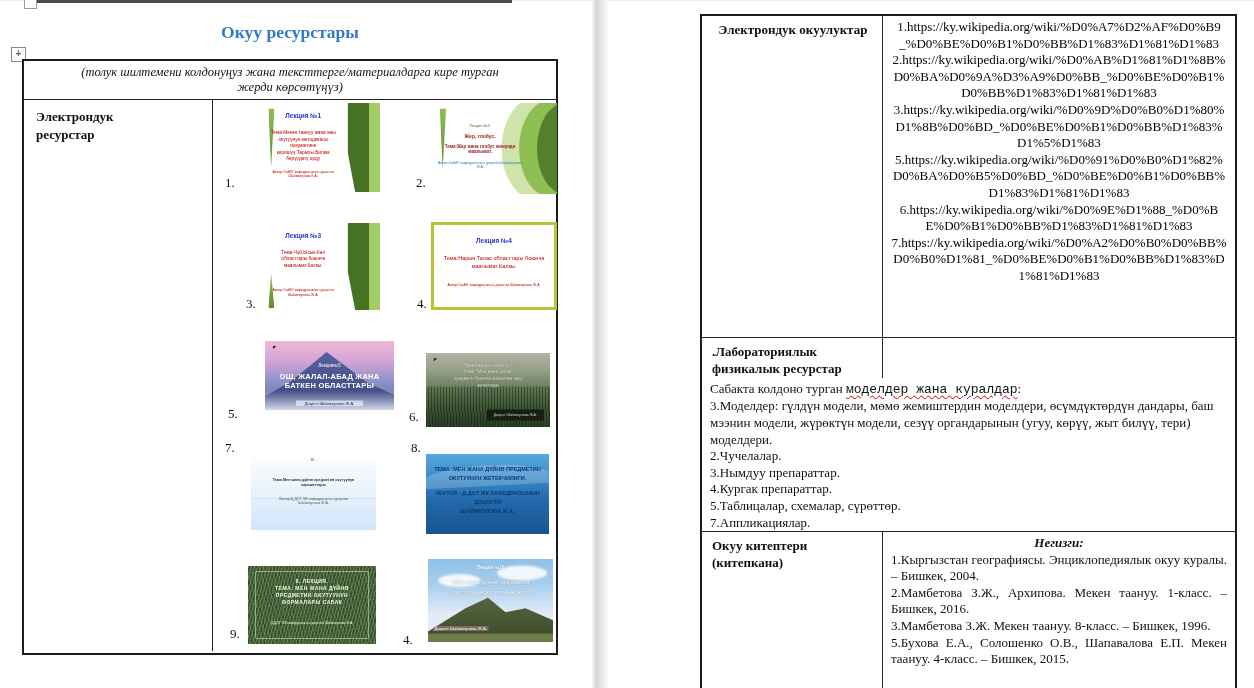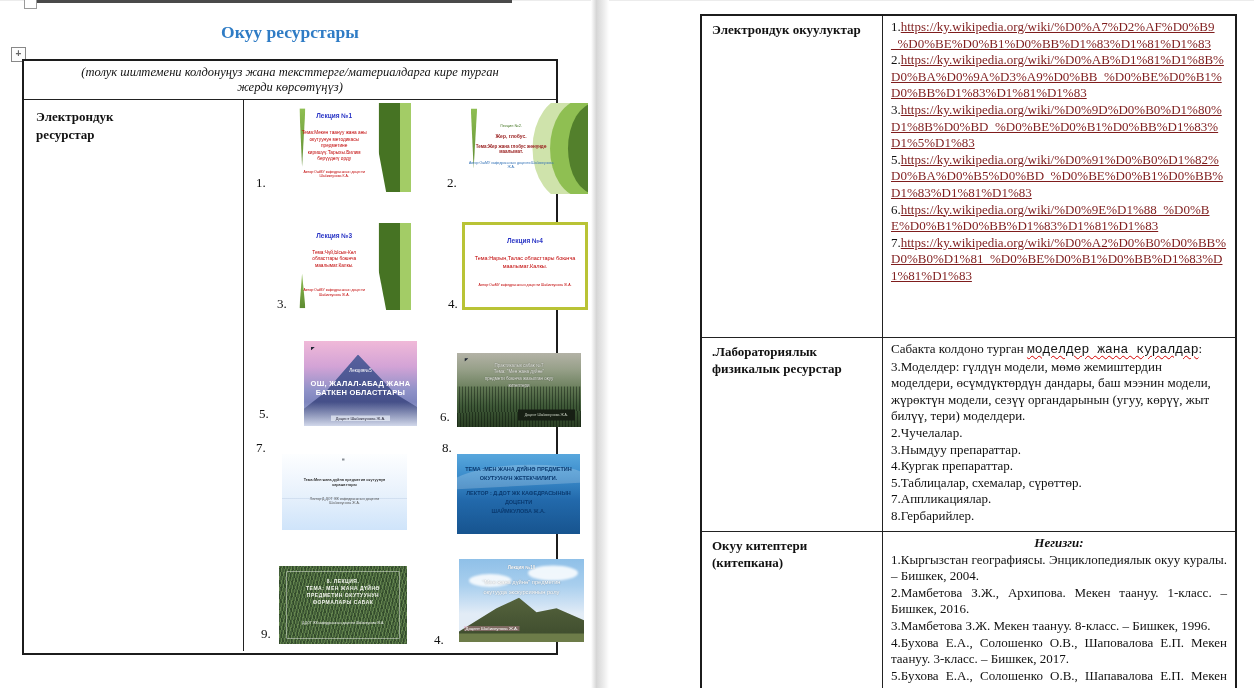--- a/index.html
+++ b/index.html
@@ -17,33 +17,33 @@
     background:linear-gradient(90deg,#ffffff 0%,#d6d6d6 30%,#e9e9e9 65%,#ffffff 100%);}
 
   
   .lp-title{left:22px;top:22px;width:536px;text-align:center;font-size:17.5px;font-weight:bold;color:#2f7cc5;}
   .move-handle{left:11px;top:47px;width:13px;height:13px;border:1px solid #888;background:#fdfdfd;
     font:bold 10px/11px "Liberation Sans",sans-serif;color:#666;text-align:center;cursor:move;}
   .ltable{left:22px;top:59px;width:536px;height:596px;border:2px solid #1c1c1c;background:#fff;box-sizing:border-box;}
   .lhead{height:39px;border-bottom:1.5px solid #222;box-sizing:border-box;
     font-style:italic;text-align:center;font-size:12.5px;line-height:15px;padding:4px 40px 0 40px;}
   .lbody{display:flex;height:551px;}
-  .lcell-label{width:220px;border-right:1.5px solid #222;box-sizing:border-box;padding:8px 12px;}
+  .lcell-label{width:189px;border-right:1.5px solid #222;box-sizing:border-box;padding:8px 12px;}
   .lcell-label .lbl{font-weight:bold;font-size:13px;line-height:1.35;max-width:120px;}
   .lcell-slides{flex:1;position:relative;}
 
   .slide{position:absolute;background:#fff;overflow:hidden;font-family:"Liberation Sans",sans-serif;}
   .fit{position:absolute;left:0;top:0;width:200%;height:200%;transform:scale(.5);transform-origin:0 0;}
   .slide-num{position:absolute;font:13px "Liberation Serif",serif;color:#111;}
 
   .s1{left:47px;top:3px;width:120px;height:89px;}
   .s2{left:218px;top:3px;width:126px;height:91px;}
   .s3{left:47px;top:123px;width:120px;height:87px;}
   .s4{left:218px;top:122px;width:126px;height:88px;box-sizing:border-box;border:3px solid #b9c335;}
-  .s5{left:60px;top:241px;width:113px;height:85px;}
+  .s5{left:52px;top:241px;width:113px;height:69px;padding-left:16px;}
   .s6{left:213px;top:253px;width:124px;height:74px;}
   .s7{left:38px;top:354px;width:125px;height:76px;}
   .s8{left:213px;top:354px;width:123px;height:80px;}
   .s9{left:35px;top:466px;width:128px;height:78px;}
   .s10{left:215px;top:459px;width:125px;height:83px;}
   .n1{left:12px;top:75px;}  .n2{left:203px;top:75px;}
   .n3{left:33px;top:196px;} .n4{left:204px;top:196px;}
   .n5{left:15px;top:306px;} .n6{left:196px;top:309px;}
   .n7{left:12px;top:340px;} .n8{left:198px;top:340px;}
   .n9{left:17px;top:526px;} .n10{left:190px;top:532px;}
@@ -136,27 +136,27 @@
   .s10 .front{position:absolute;left:0;right:0;bottom:0;height:10%;background:#6d7c49;}
   .s10-kicker{position:absolute;left:0;right:0;top:7%;text-align:center;font-size:9px;font-weight:bold;color:#fff;text-shadow:0 0 2px rgba(0,0,0,.4);}
   .s10-lines{position:absolute;left:2%;right:2%;top:22%;text-align:center;color:#fff;font-size:11.5px;line-height:1.7;text-shadow:0 0 3px rgba(0,0,0,.45);}
   .s10-credit{position:absolute;left:4%;bottom:13%;color:#fff;font-size:8.5px;
     background:rgba(235,150,190,.35);padding:0 3px;}
 
   
   .rtable{left:700px;top:14px;width:537px;border:2px solid #1c1c1c;background:#fff;box-sizing:border-box;}
   .rrow{display:flex;box-sizing:border-box;}
   .rrow + .rrow{border-top:1.5px solid #222;}
-  .r1{height:321px;} .r2{height:194px;} .r3{height:175px;}
+  .r1{height:321px;text-align:center;} .r2{height:194px;flex-direction:column;} .r3{height:175px;}
   .rlabel{width:181px;border-right:1.5px solid #222;box-sizing:border-box;
     padding:6px 8px 0 10px;font-weight:bold;font-size:13px;line-height:1.3;}
   .rcontent{flex:1;box-sizing:border-box;padding:3px 8px 0 8px;font-size:13px;line-height:16.6px;overflow:hidden;}
   .link-line{overflow-wrap:anywhere;word-break:break-all;}
   .link-line .lnum{color:#111;}
-  .link-line a{color:#7f1d1d;text-decoration:underline;cursor:pointer;}
+  .link-line a{color:#000000;cursor:pointer;}
   .lab-mark{text-decoration:underline wavy #d40000 1px;text-underline-offset:2px;font-family:Liberation Mono, monospace;}
   .lab-item{overflow-wrap:anywhere;}
   .books-heading{text-align:center;font-weight:bold;font-style:italic;}
   .book-item{text-align:justify;}
 </style>
 </head>
 <body>
 
 <div class="abs top-rule"></div>
 <div class="abs top-dark-bar"></div>
@@ -342,18 +342,17 @@
     </div>
   </div>
 
   <div class="rrow r3">
     <div class="rlabel">Окуу китептери (китепкана)</div>
     <div class="rcontent">
       <div class="books-heading">Негизги:</div>
       <div class="book-item">1.Кыргызстан географиясы. Энциклопедиялык окуу куралы. – Бишкек, 2004.</div>
       <div class="book-item">2.Мамбетова З.Ж., Архипова. Мекен таануу. 1-класс. – Бишкек, 2016.</div>
       <div class="book-item">3.Мамбетова З.Ж. Мекен таануу. 8-класс. – Бишкек, 1996.</div>
-      <div class="book-item">4.Бухова Е.А., Солошенко О.В., Шаповалова Е.П. Мекен таануу. 3-класс. – Бишкек, 2017.</div>
       <div class="book-item">5.Бухова Е.А., Солошенко О.В., Шапавалова Е.П. Мекен таануу. 4-класс. – Бишкек, 2015.</div>
     </div>
   </div>
 
 </div>
 
 </body></html>

